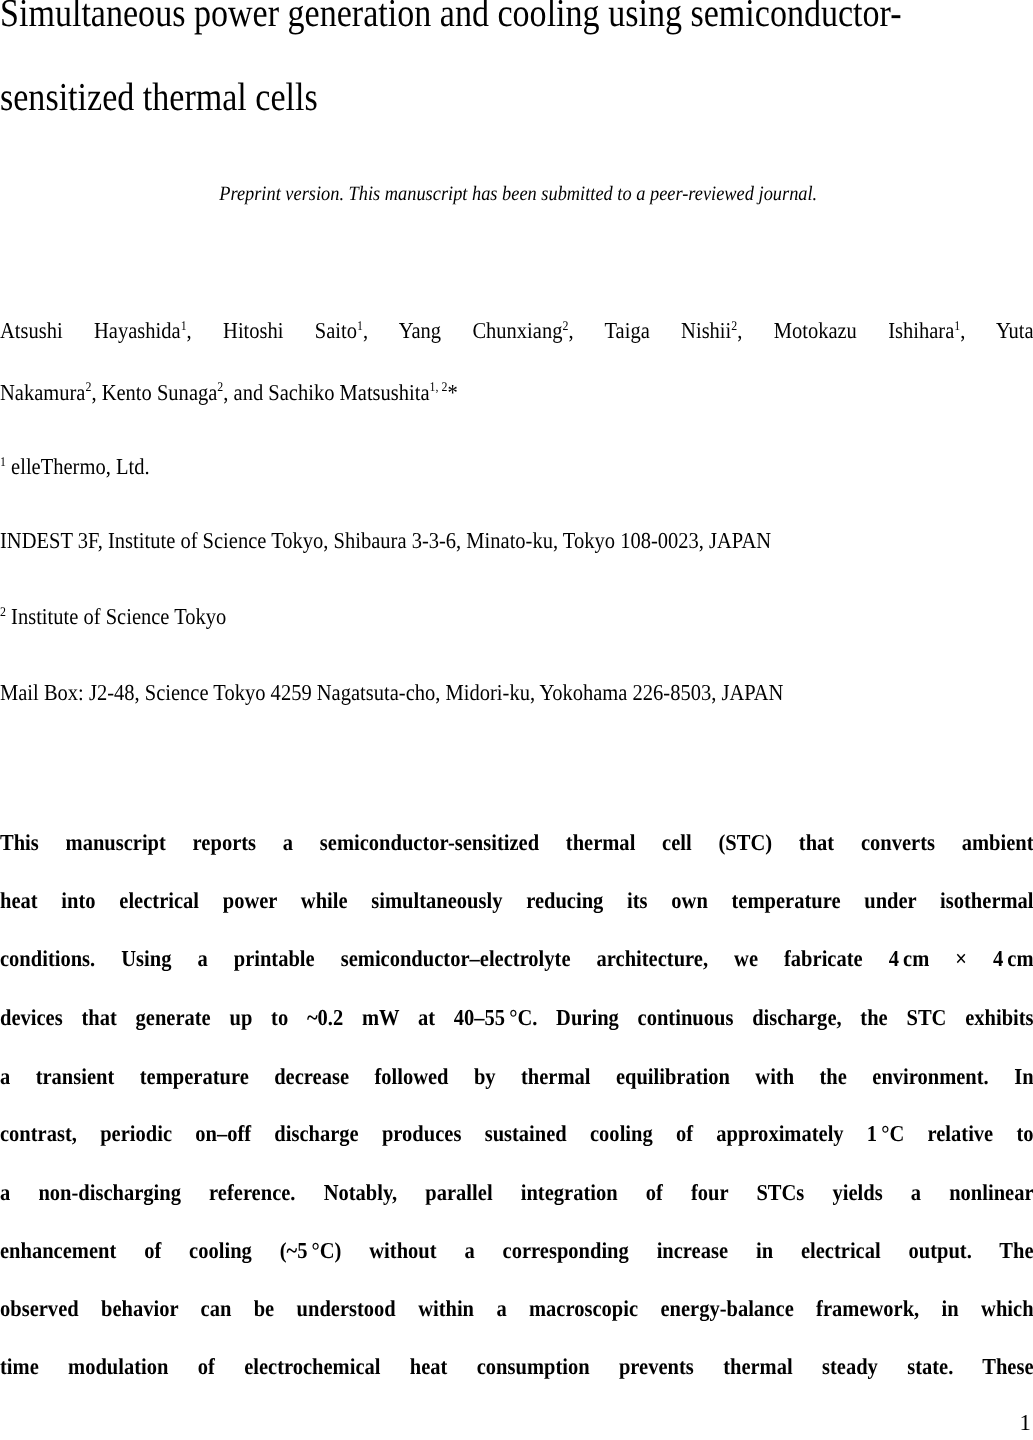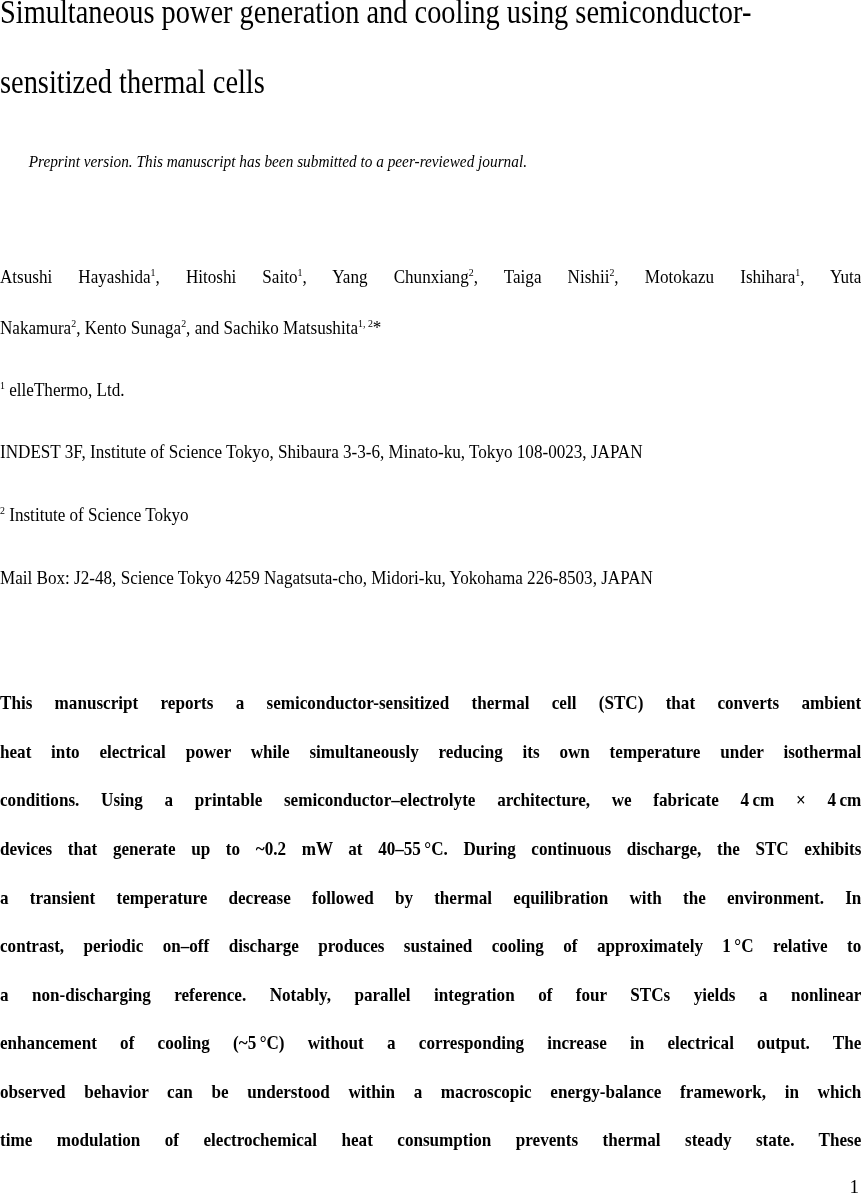--- a/index.html
+++ b/index.html
@@ -1,20 +1,20 @@
 <!DOCTYPE html>
 <html><head>
 <meta charset="utf-8">
 <style>
   html, body { margin: 0; padding: 0; background: #ffffff; }
   body { width: 861px; height: 1200px; position: relative; overflow: hidden;
          font-family: "Liberation Serif", "DejaVu Serif", serif; color: #000; }
   .line { position: absolute; left: 0; white-space: nowrap; transform-origin: 0 0; }
   .title { font-size: 33px; transform: scaleX(0.86); }
-  .note { font-style: italic; font-size: 17px; left: 50%; width: 708px; text-align: left; margin-left: -430px; }
+  .note { font-style: italic; font-size: 17px; left: 50%; width: 708px; text-align: right; margin-left: -430px; }
   .note span { display: inline-block; transform: scaleX(0.9); }
   .body { font-size: 19px; }
   .cond { transform: scaleX(0.9); }
   .just { width: 861px; text-align: justify; text-align-last: justify; }
   .abs { font-weight: bold; font-size: 19px; }
   sup { font-size: 11px; vertical-align: 7px; line-height: 0; }
   .pagenum { position: absolute; right: 2px; top: 1176px; font-size: 19px; }
 </style>
 </head>
 <body>

